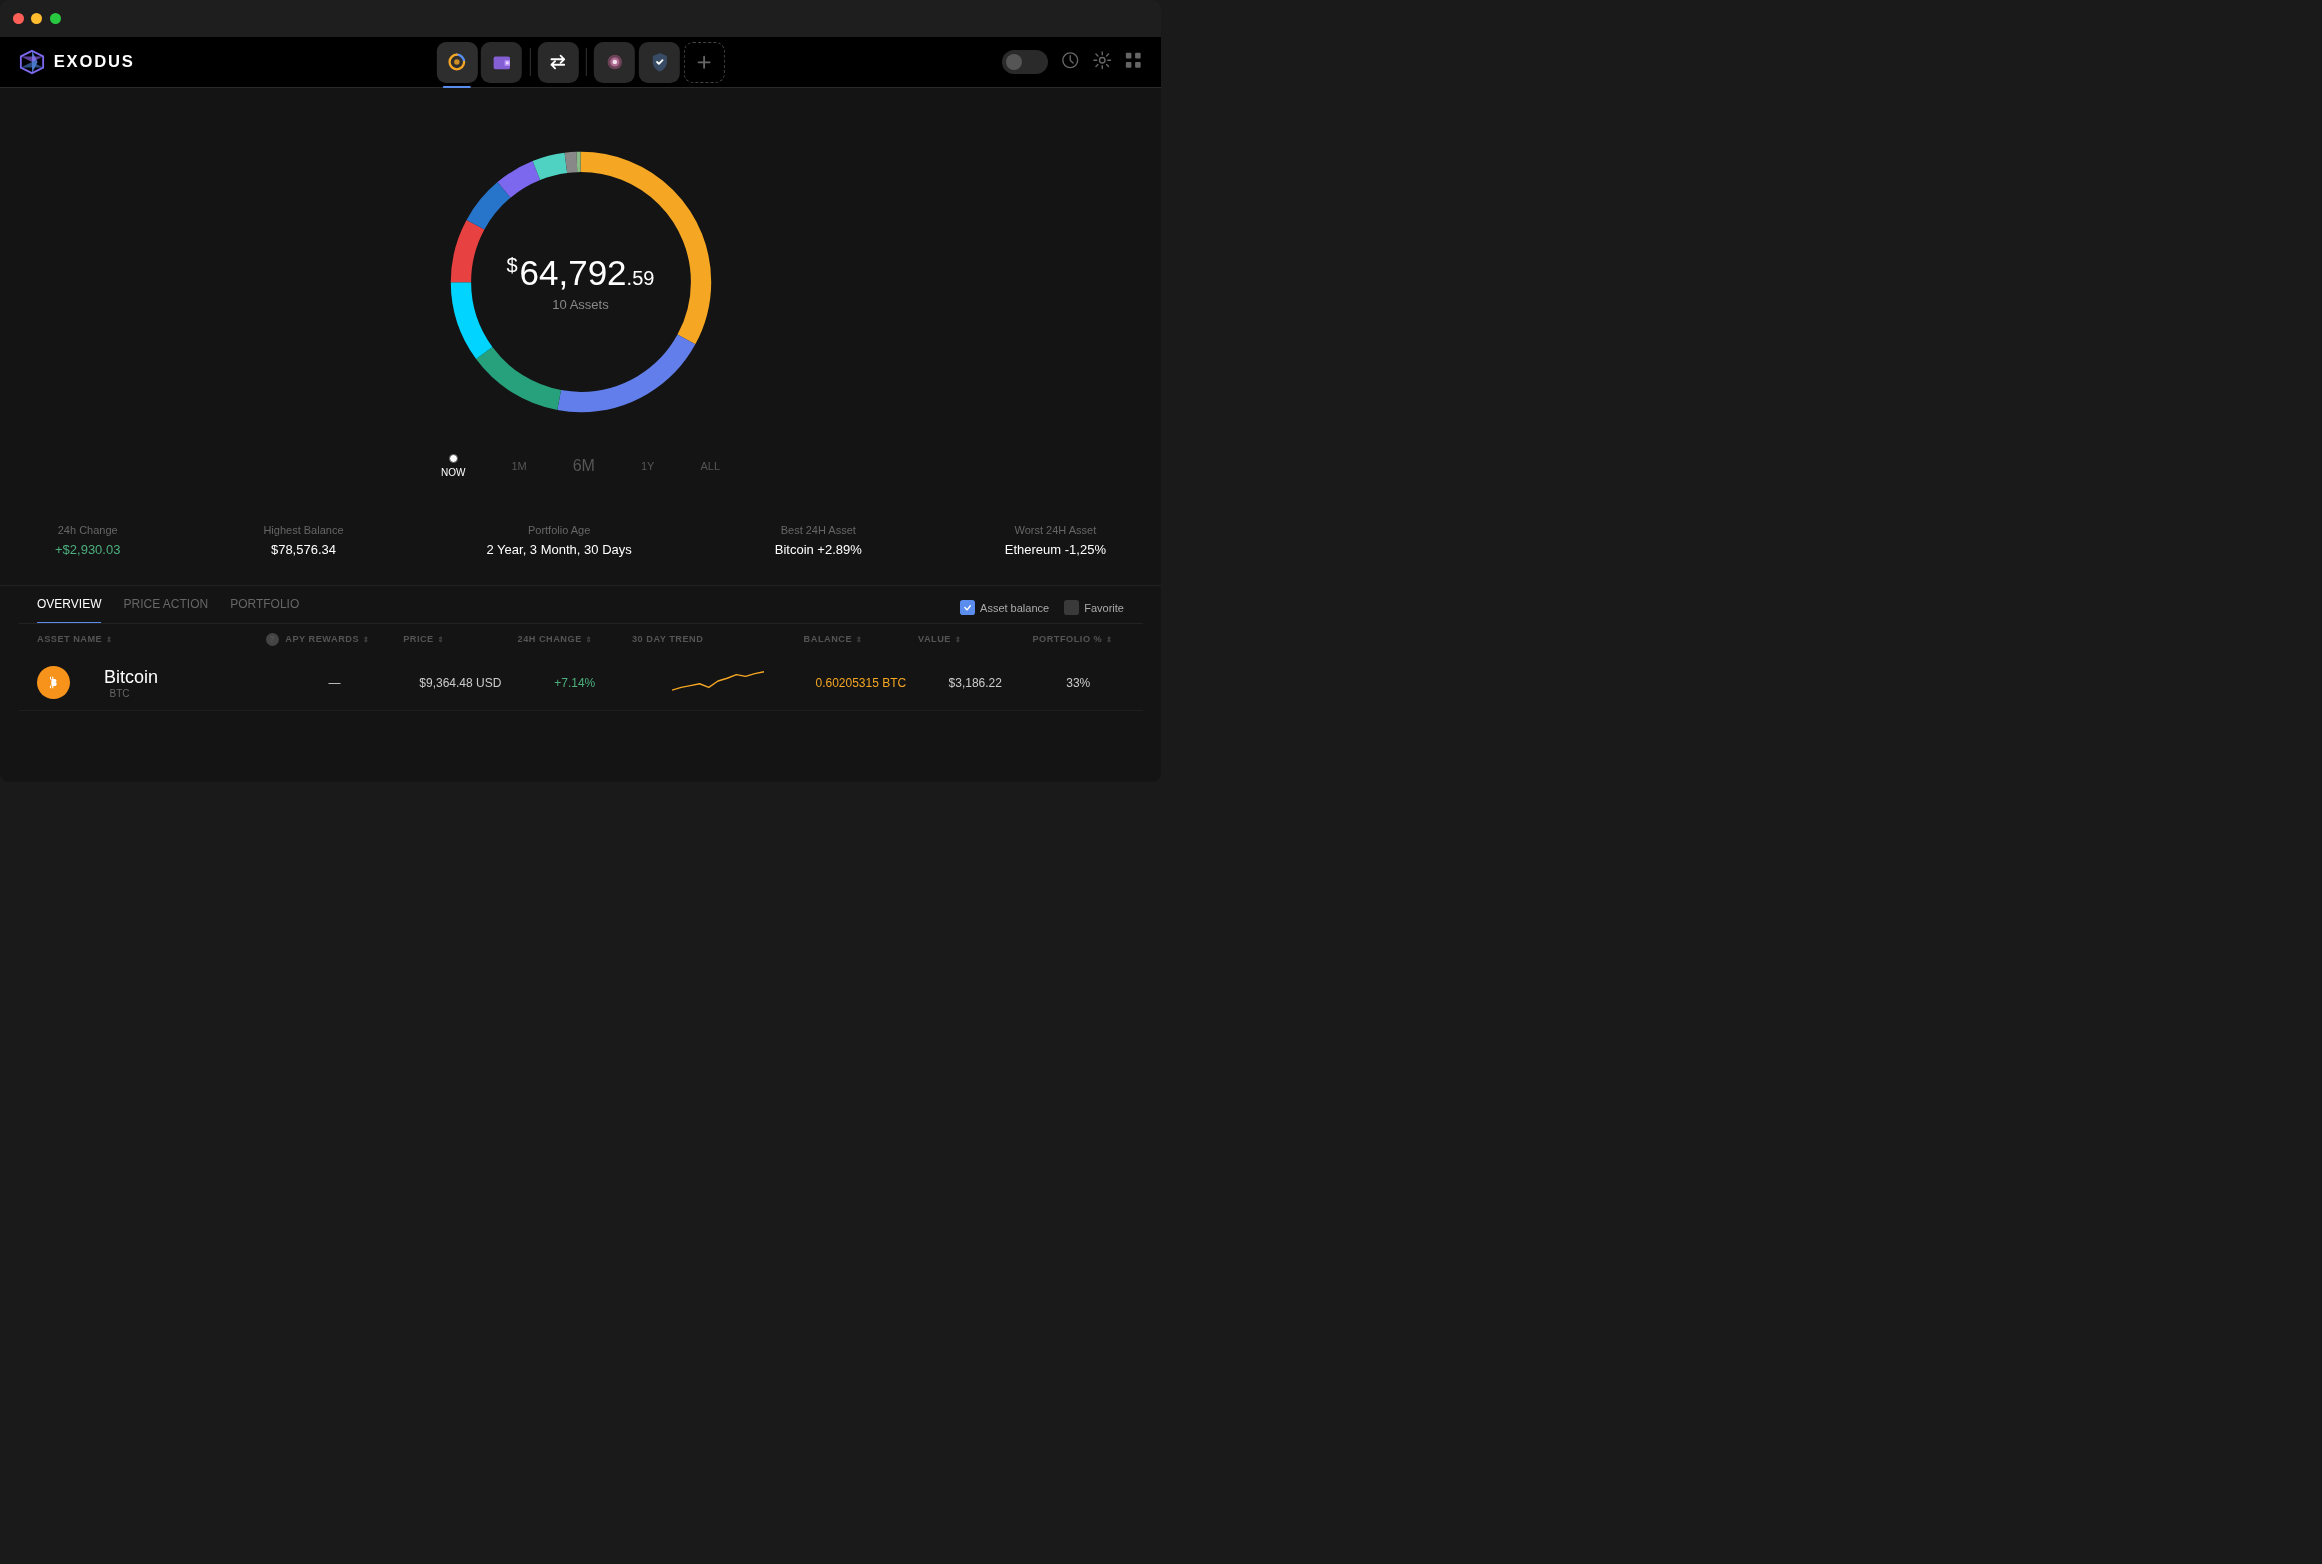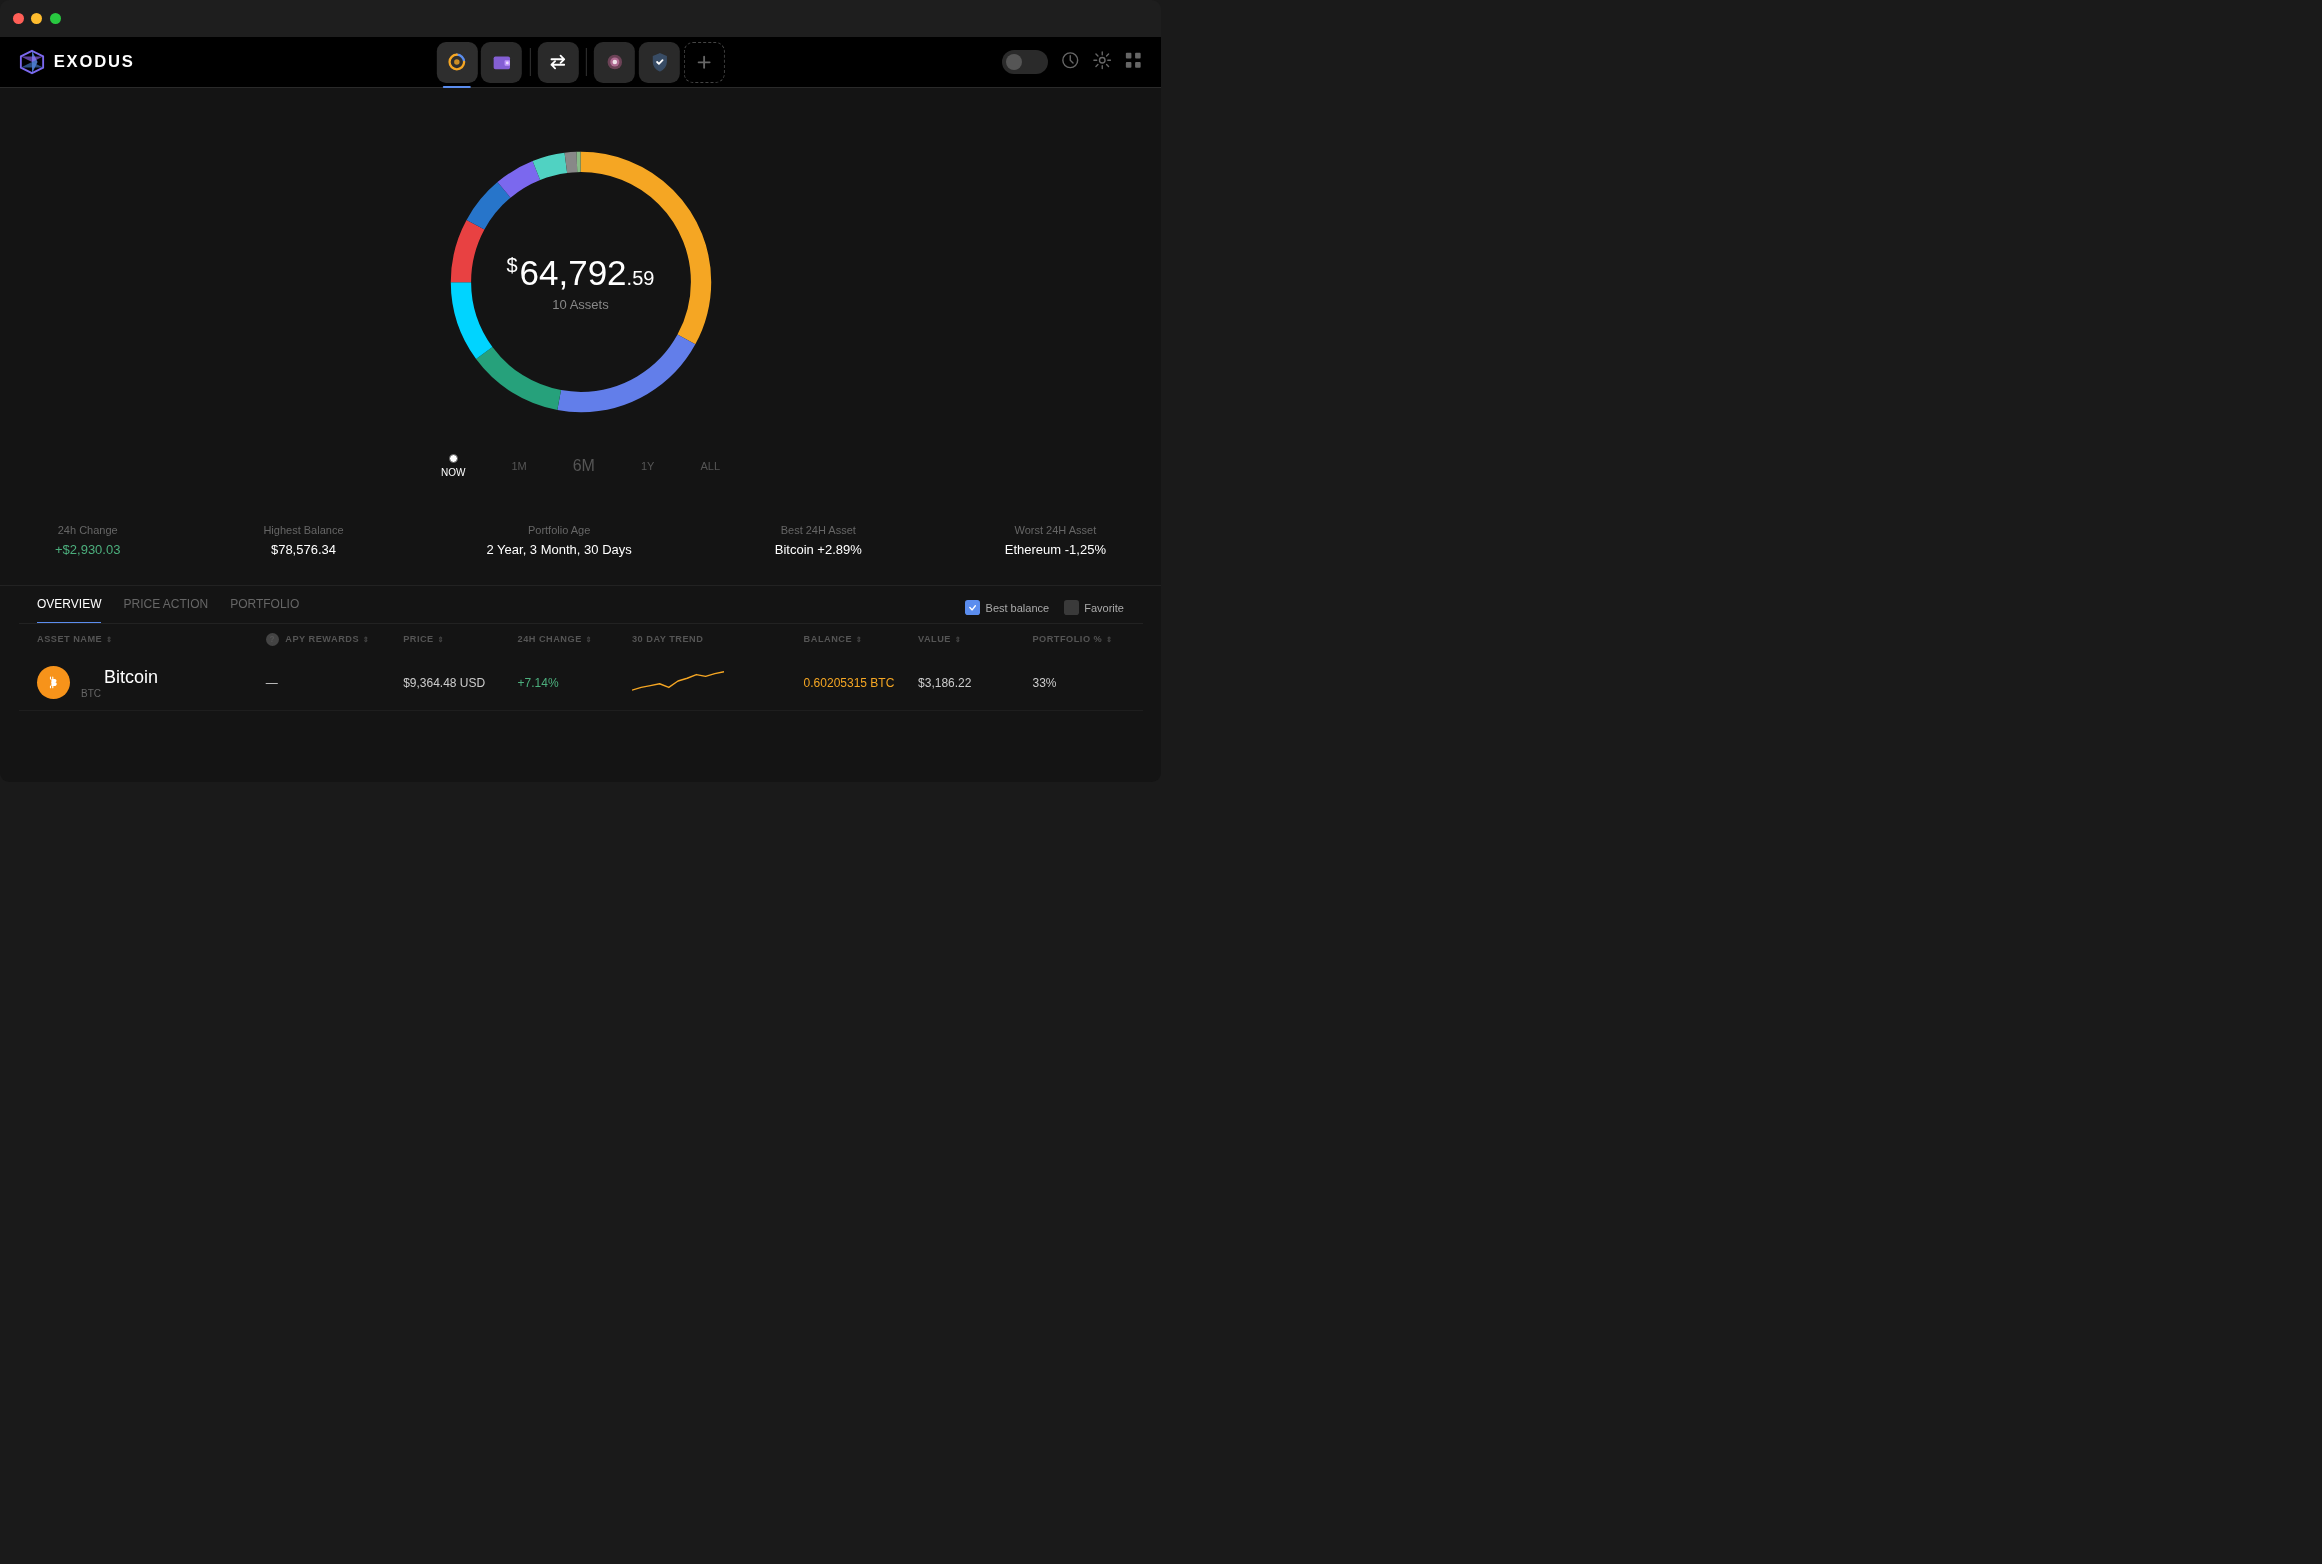--- a/index.html
+++ b/index.html
@@ -198,20 +198,21 @@
     .stat-value {
       font-size: 13px;
       color: #ffffff;
     }
     .stat-value.positive { color: #4caf7d; }
 
     
     .table-section {
       width: 100%;
       padding: 0 18.5px;
+      text-align: center;
     }
     .table-tabs {
       display: flex;
       align-items: center;
       padding: 11px 18.5px 0;
       border-bottom: 0.9px solid #222;
       gap: 22px;
       position: relative;
     }
     .tab-item {
@@ -498,21 +499,21 @@
       <div class="tab-item">PRICE ACTION</div>
       <div class="tab-item">PORTFOLIO</div>
 
       <div class="table-filters">
         <div class="filter-item">
           <div class="filter-check checked">
             <svg width="9.2" height="9.2" viewBox="0 0 10 10" fill="none">
               <path d="M2 5L4.5 7.5L8 3" stroke="#ffffff" stroke-width="1.5" stroke-linecap="round" stroke-linejoin="round"></path>
             </svg>
           </div>
-          <span>Best balance</span>
+          <span>Asset balance</span>
         </div>
         <div class="filter-item">
           <div class="filter-check"></div>
           <span>Favorite</span>
         </div>
       </div>
     </div>
 
     <div class="table-header">
       <div class="table-col-header">

